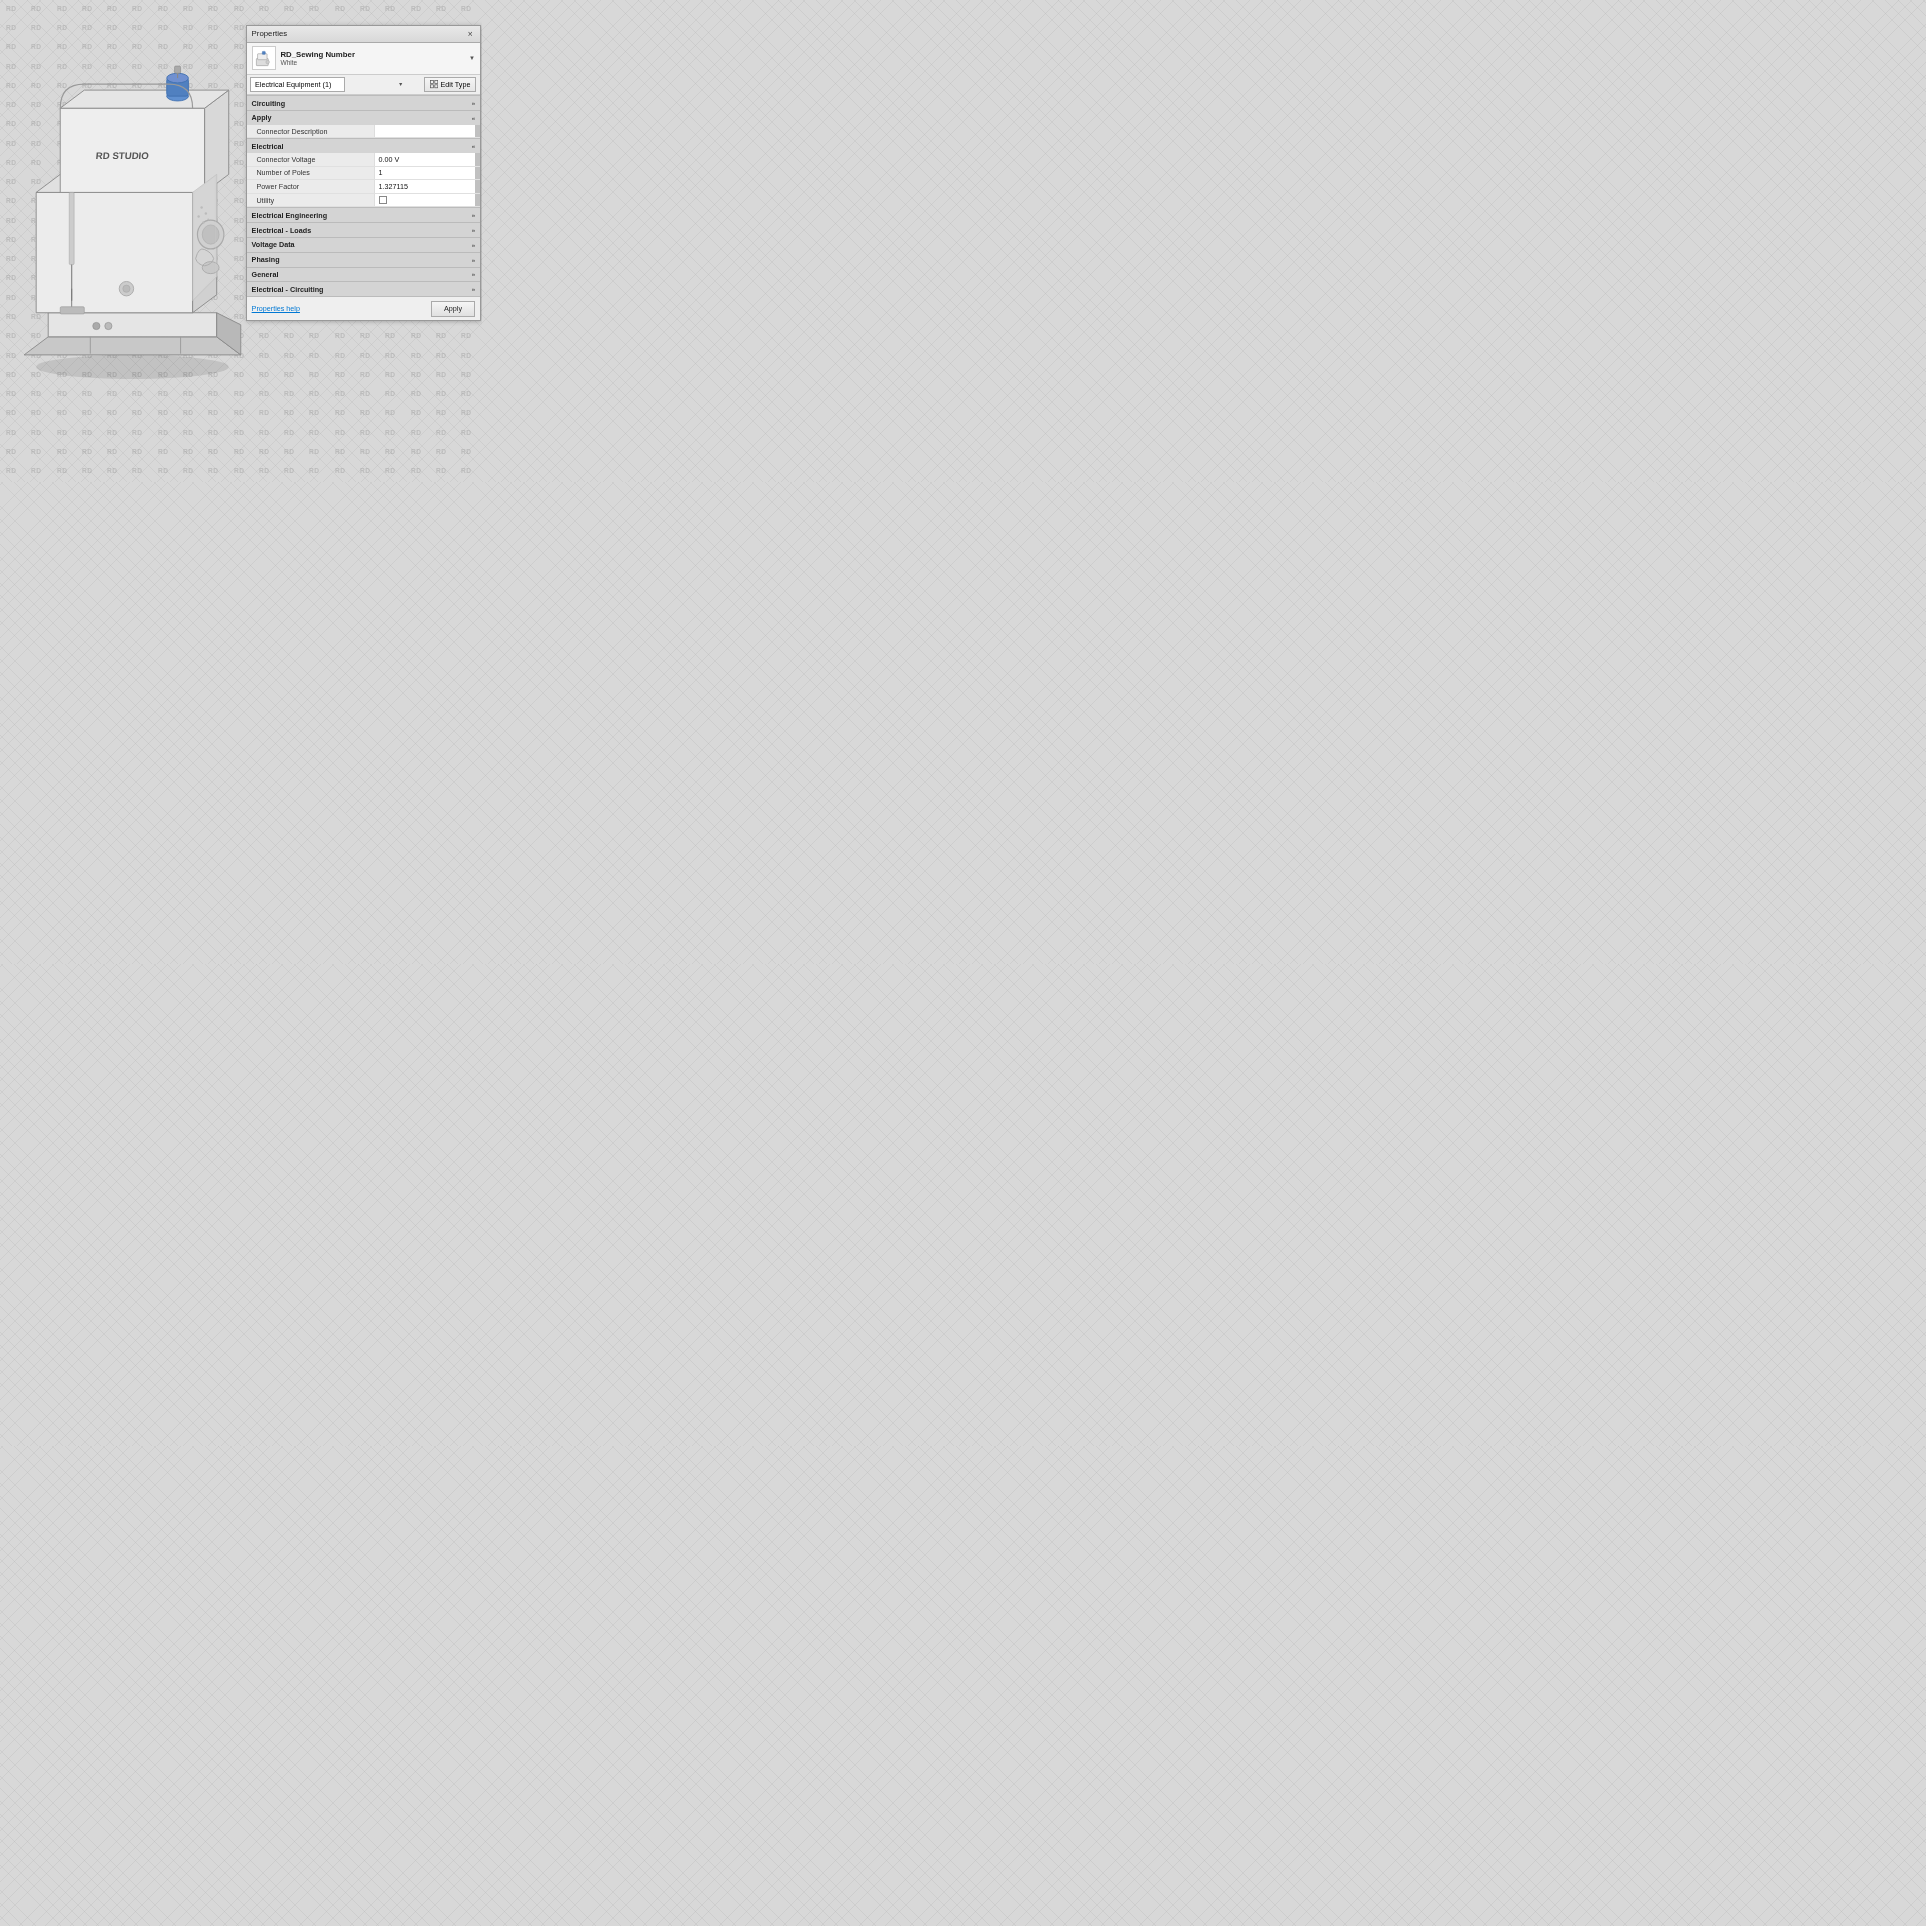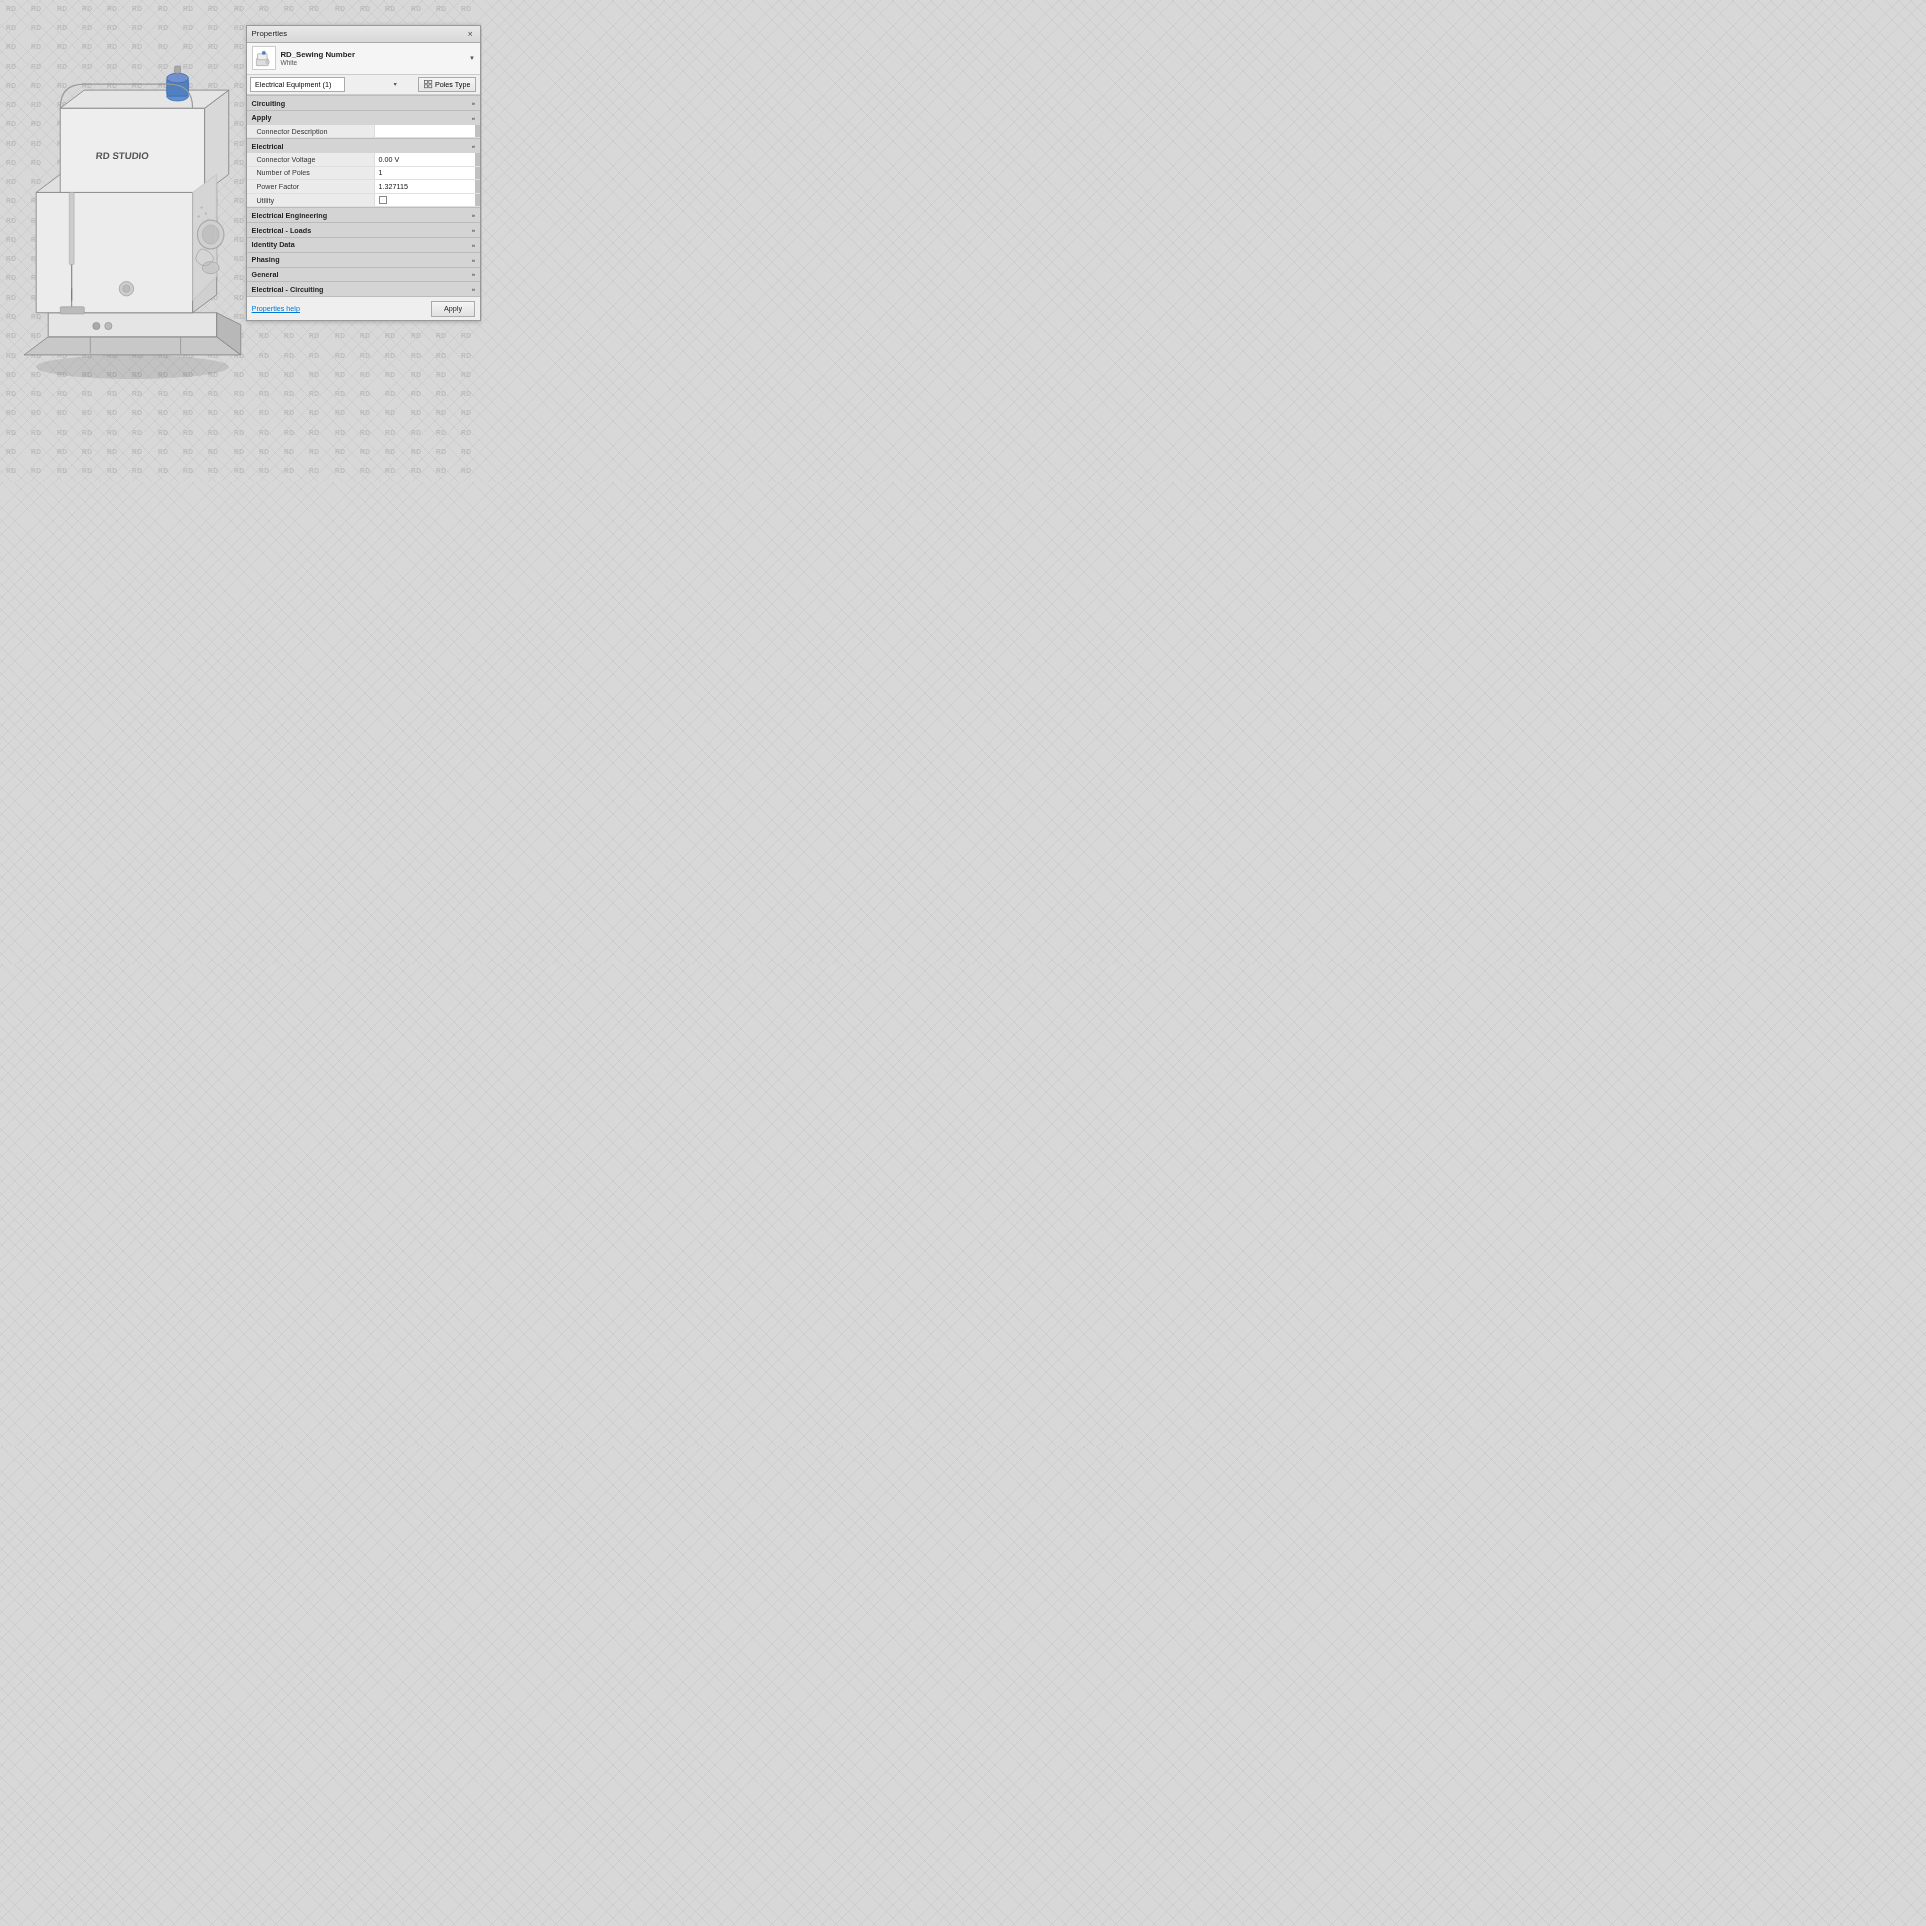--- a/index.html
+++ b/index.html
@@ -889,21 +889,21 @@
       <select class="type-dropdown"><option>Electrical Equipment (1)</option></select>
     </div>
     <button class="edit-type-btn">
 
       <svg width="8.4" height="8.4" viewBox="0 0 14 14">
         <rect x="1" y="1" width="5" height="5" fill="none" stroke="#555" stroke-width="1.2"></rect>
         <rect x="8" y="1" width="5" height="5" fill="none" stroke="#555" stroke-width="1.2"></rect>
         <rect x="1" y="8" width="5" height="5" fill="none" stroke="#555" stroke-width="1.2"></rect>
         <rect x="8" y="8" width="5" height="5" fill="none" stroke="#555" stroke-width="1.2"></rect>
       </svg>
-      <span>Poles Type</span>
+      <span>Edit Type</span>
     </button>
   </div>
 
   <div class="panel-content" id="panel-content">
   <div class="section-header">
         <span>Circuiting</span>
         <span class="section-toggle">»</span>
       </div>
       <div class="section-header">
         <span>Apply</span>
@@ -942,21 +942,21 @@
       </div>
       <div class="section-header">
         <span>Electrical Engineering</span>
         <span class="section-toggle">»</span>
       </div>
       <div class="section-header">
         <span>Electrical - Loads</span>
         <span class="section-toggle">»</span>
       </div>
       <div class="section-header">
-        <span>Identity Data</span>
+        <span>Voltage Data</span>
         <span class="section-toggle">»</span>
       </div>
       <div class="section-header">
         <span>Phasing</span>
         <span class="section-toggle">»</span>
       </div>
       <div class="section-header">
         <span>General</span>
         <span class="section-toggle">»</span>
       </div>

